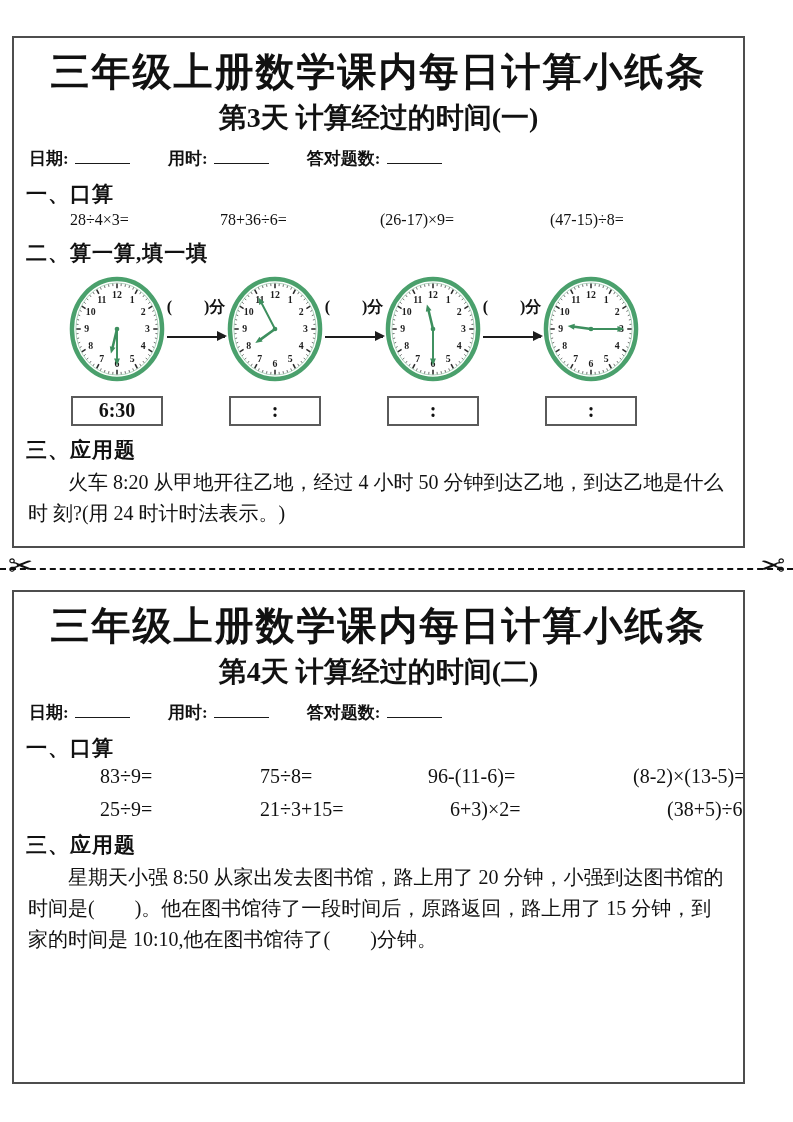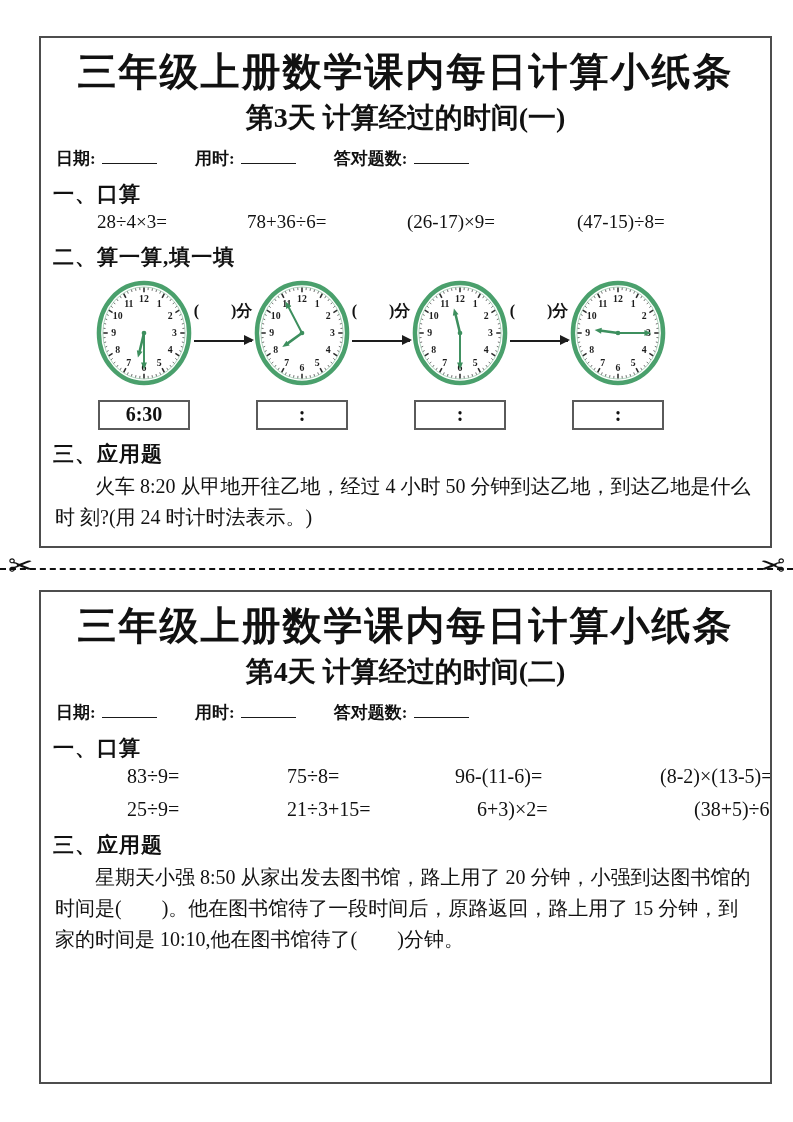--- a/index.html
+++ b/index.html
@@ -3,21 +3,21 @@
 <meta charset="utf-8">
 <style>
   * { margin:0; padding:0; box-sizing:border-box; }
   html,body { width:793px; height:1122px; background:#ffffff; }
   body {
     position:relative;
     font-family:"Liberation Serif","DejaVu Serif",serif;
     color:#111;
   }
   .strip {
-    position:absolute; left:39px; width:733px;
+    position:absolute; left:12px; width:733px;
     border:2px solid #4d4d4d; background:#fff; overflow:hidden;
   }
   #strip1 { top:36px;  height:512px; }
   #strip2 { top:590px; height:494px; }
 
   .title {
     text-align:center; font-size:39px; font-weight:800;
     letter-spacing:2px; margin-top:12px; line-height:1.15;
   }
   .subtitle { text-align:center; font-size:28px; font-weight:700; margin-top:4px; }
@@ -26,21 +26,21 @@
   .blank-line {
     display:inline-block; width:55px; height:15px;
     border-bottom:1.5px solid #1a1a1a; margin:0 4px 0 6px;
   }
 
   .section-heading { font-size:21px; font-weight:700; margin:10px 12px 3px 12px; letter-spacing:1px; }
 
   
   .oral-grid-1 {
     display:grid; grid-template-columns:150px 160px 170px auto;
-    font-size:19px; margin:3px 0 2px 56px;
+    font-size:16px; margin:3px 0 2px 56px;
   }
   .oral-grid-2 {
     display:grid; grid-template-columns:150px 158px 195px auto;
     font-size:20px; margin:3px 0 2px 86px; row-gap:9px;gap:10px;
   }
   .indent-sm { padding-left:22px; }
   .indent-md { padding-left:34px; }
 
   
   .clock-row { display:flex; align-items:flex-start; margin:8px 0 0 52px; }

